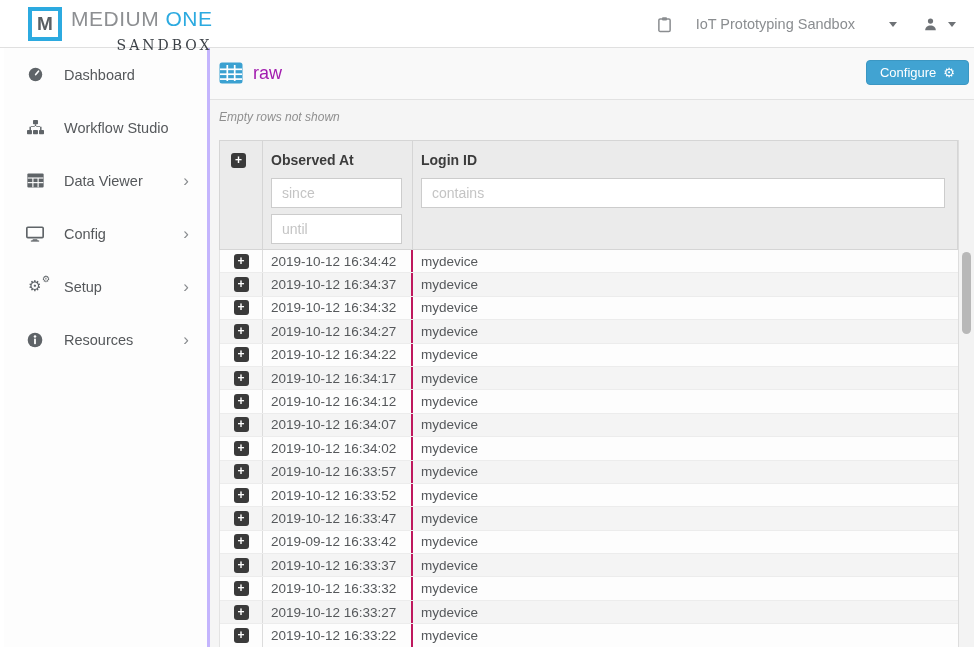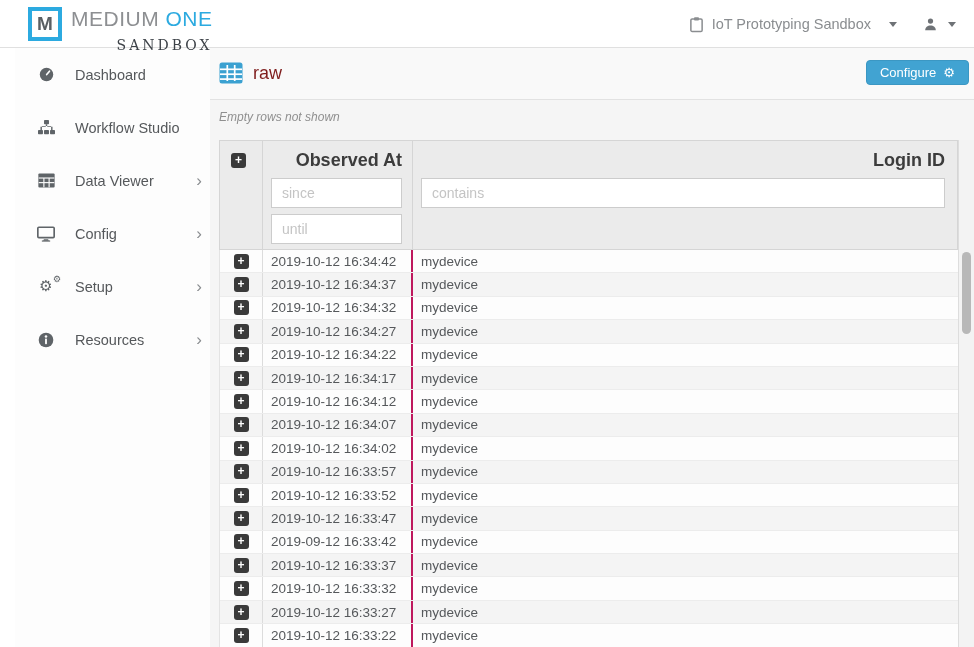--- a/index.html
+++ b/index.html
@@ -9,47 +9,47 @@
   .topbar { position:absolute; left:0; top:0; width:974px; height:48px; background:#fff; border-bottom:1px solid #e0e0e0; z-index:5; }
   .logo { position:absolute; left:28px; top:7px; display:flex; align-items:flex-start; }
   .logo-mark { width:34px; height:34px; border:4px solid #2caae0; background:#fff; color:#5a5f63; font-weight:bold; font-size:19px; display:flex; align-items:center; justify-content:center; }
   .wordmark { margin-left:9px; display:flex; flex-direction:column; align-items:flex-end; }
   .wordline { font-size:21px; letter-spacing:.5px; line-height:24px; white-space:nowrap; }
   .word-primary { color:#8d8f92; }
   .word-secondary { color:#2caae0; }
   .tagline { font-family:"DejaVu Serif","Liberation Serif",serif; font-size:14px; letter-spacing:3px; color:#3d4248; margin-top:6px; }
 
   .topbar-right { position:absolute; right:18px; top:0; height:48px; display:flex; align-items:center; gap:26px; }
-  .proj-sel { display:flex; align-items:center; gap:8px; color:#8a8d90; font-size:14.5px; cursor:pointer; }
+  .proj-sel { display:flex; align-items:center; gap:24px; color:#8a8d90; font-size:14.5px; cursor:pointer; }
   .user-menu { display:flex; align-items:center; gap:6px; cursor:pointer; }
   .caret { width:0; height:0; border-left:4.5px solid transparent; border-right:4.5px solid transparent; border-top:5px solid #6e7276; margin-left:4px; }
 
   
-  .sidebar { position:absolute; left:15px; top:48px; width:209px; height:599px; background:#fdfdfd; border-right:4px solid #c4b5fd; }
+  .sidebar { position:absolute; left:4px; top:48px; width:209px; height:599px; background:#fdfdfd; border-right:6px solid #c4b5fd; }
   .side-item { height:53px; display:flex; align-items:center; padding:0 18px 0 20px; color:#55585b; font-size:14.5px; cursor:pointer; }
   .side-icon { width:22px; display:flex; justify-content:center; margin-right:18px; flex:none; }
   .side-label { flex:1; }
   .side-chevron { color:#8a8d90; font-size:17px; line-height:1; }
 
   
   .main { position:absolute; left:210px; top:48px; width:764px; height:599px; background:#f5f5f5; }
   .main-header { position:absolute; left:0; top:0; width:764px; height:52px; background:#f9f9f9; border-bottom:1px solid #e2e2e2; }
   .main-title-group { position:absolute; left:9px; top:14px; display:flex; align-items:center; gap:10px; }
-  .main-title { font-size:18px; color:#7f1d1d; }
+  .main-title { font-size:18px; color:#a21caf; }
   .configure-btn { position:absolute; right:5px; top:12px; height:25px; padding:8px 13px; background:#41a3d2; border:1px solid #3b97c3; border-radius:4px; color:#fff; font-size:13px; display:flex; align-items:center; gap:7px; cursor:pointer; font-family:inherit; }
   .configure-gear { font-family:"DejaVu Sans",sans-serif; font-size:13px; line-height:1; }
   .note { position:absolute; left:9px; top:62px; font-size:12px; font-style:italic; color:#8f8f8f; }
 
   
   .table-wrap { position:absolute; left:9px; top:92px; width:739px; height:507px; }
   .thead { display:flex; height:110px; background:#ebebeb; border:1px solid #d5d5d5; }
   .th-expand { width:43px; border-right:1px solid #d5d5d5; padding:9px 0 0 11px; flex:none; }
   .th-observed { width:150px; border-right:1px solid #d5d5d5; padding:7px 10px 0 8px; flex:none; }
   .th-login { flex:1; padding:7px 12px 0 8px; }
-  .col-title { font-size:18px; font-weight:bold; color:#3c3c3c; line-height:24px;text-align:right; }
+  .col-title { font-size:14px; font-weight:bold; color:#3c3c3c; line-height:24px; }
   .filter-input { display:block; width:100%; height:30px; margin-top:6px; border:1px solid #ccc; background:#fff; padding:12px 10px; font-size:14px; color:#555; font-family:inherit; outline:none; }
   .filter-input::placeholder { color:#c4c4c4; }
 
   .tbody { height:397px; overflow:hidden; border-left:1px solid #e3e3e3; }
   .trow { display:flex; height:23.4px; background:#fdfdfd; border-bottom:1px solid #ececec; }
   .trow.alt { background:#f4f4f4; }
   .td { display:flex; align-items:center; font-size:13.5px; color:#55585b; }
   .td-expand { width:43px; justify-content:center; border-right:1px solid #dcdcdc; flex:none; }
   .td-observed { width:150px; padding-left:8px; border-right:2px solid #be185d; flex:none; }
   .td-login { flex:1; padding-left:8px; }

